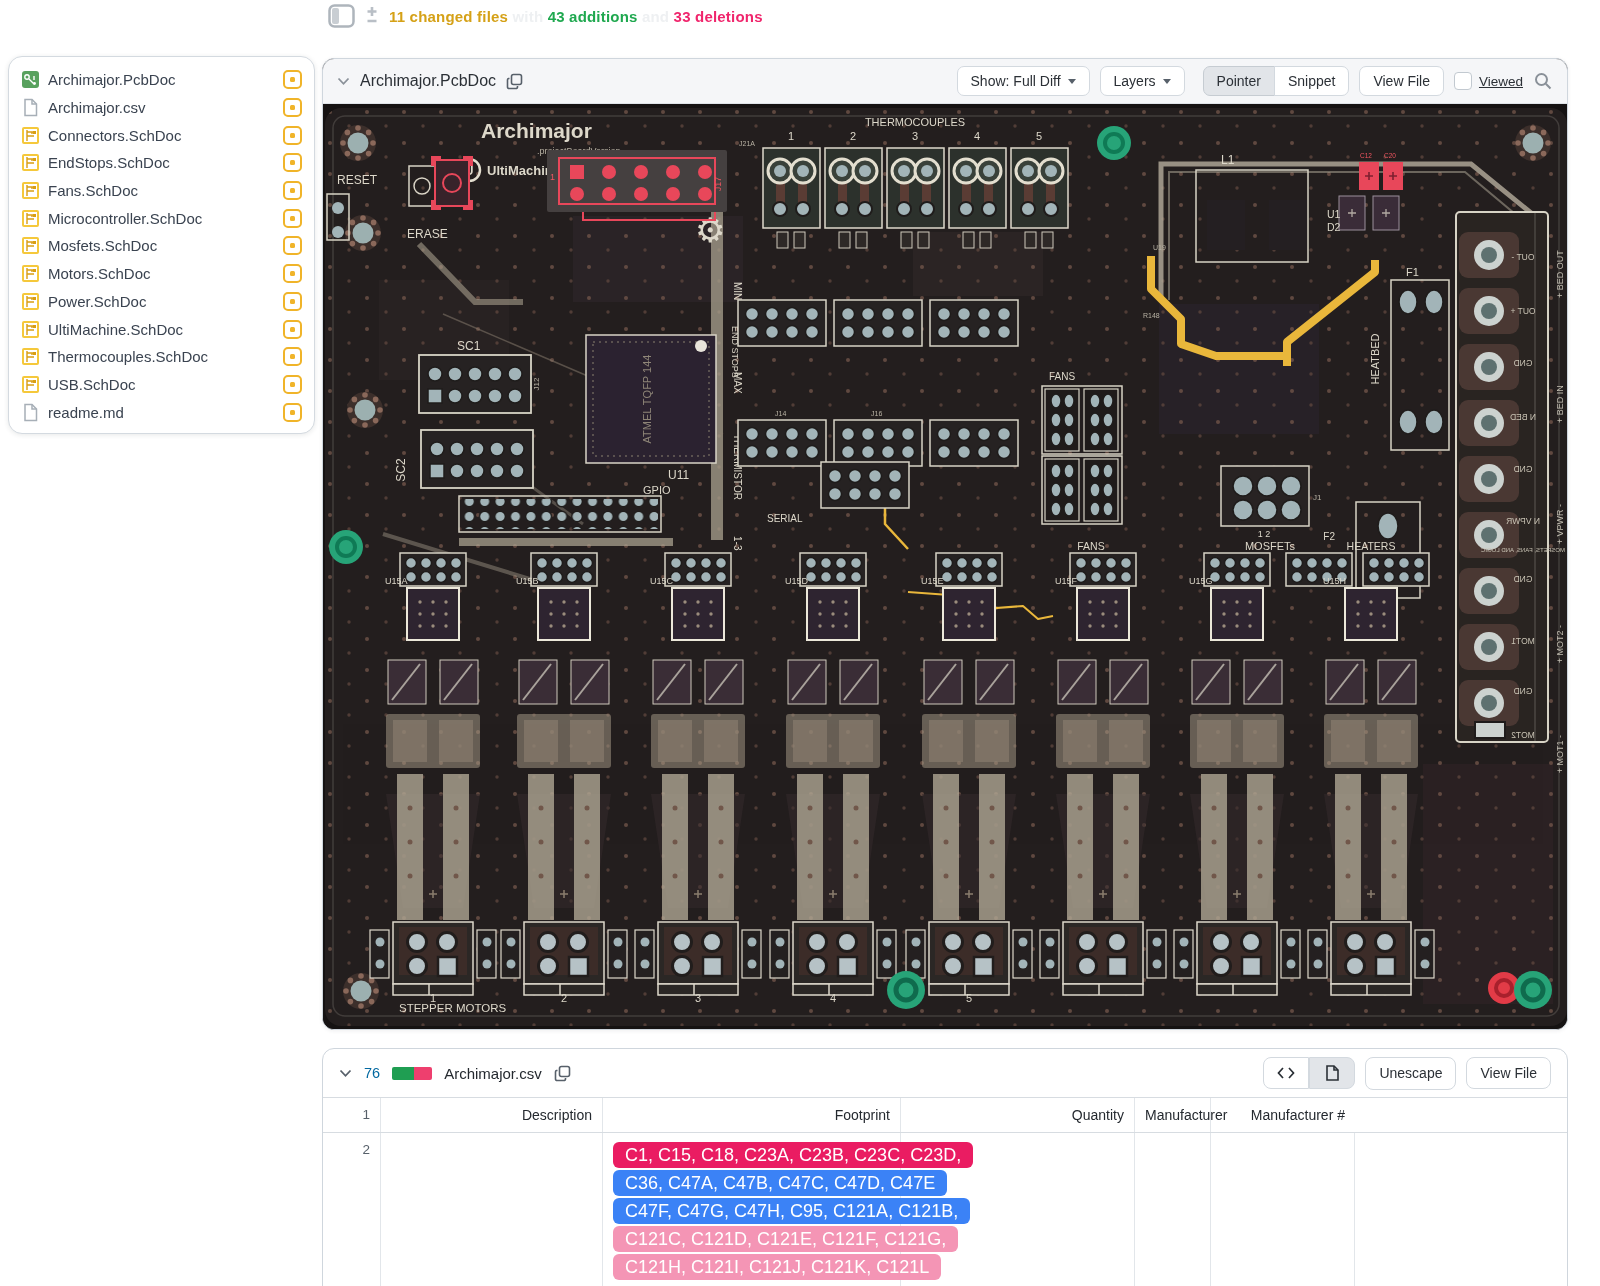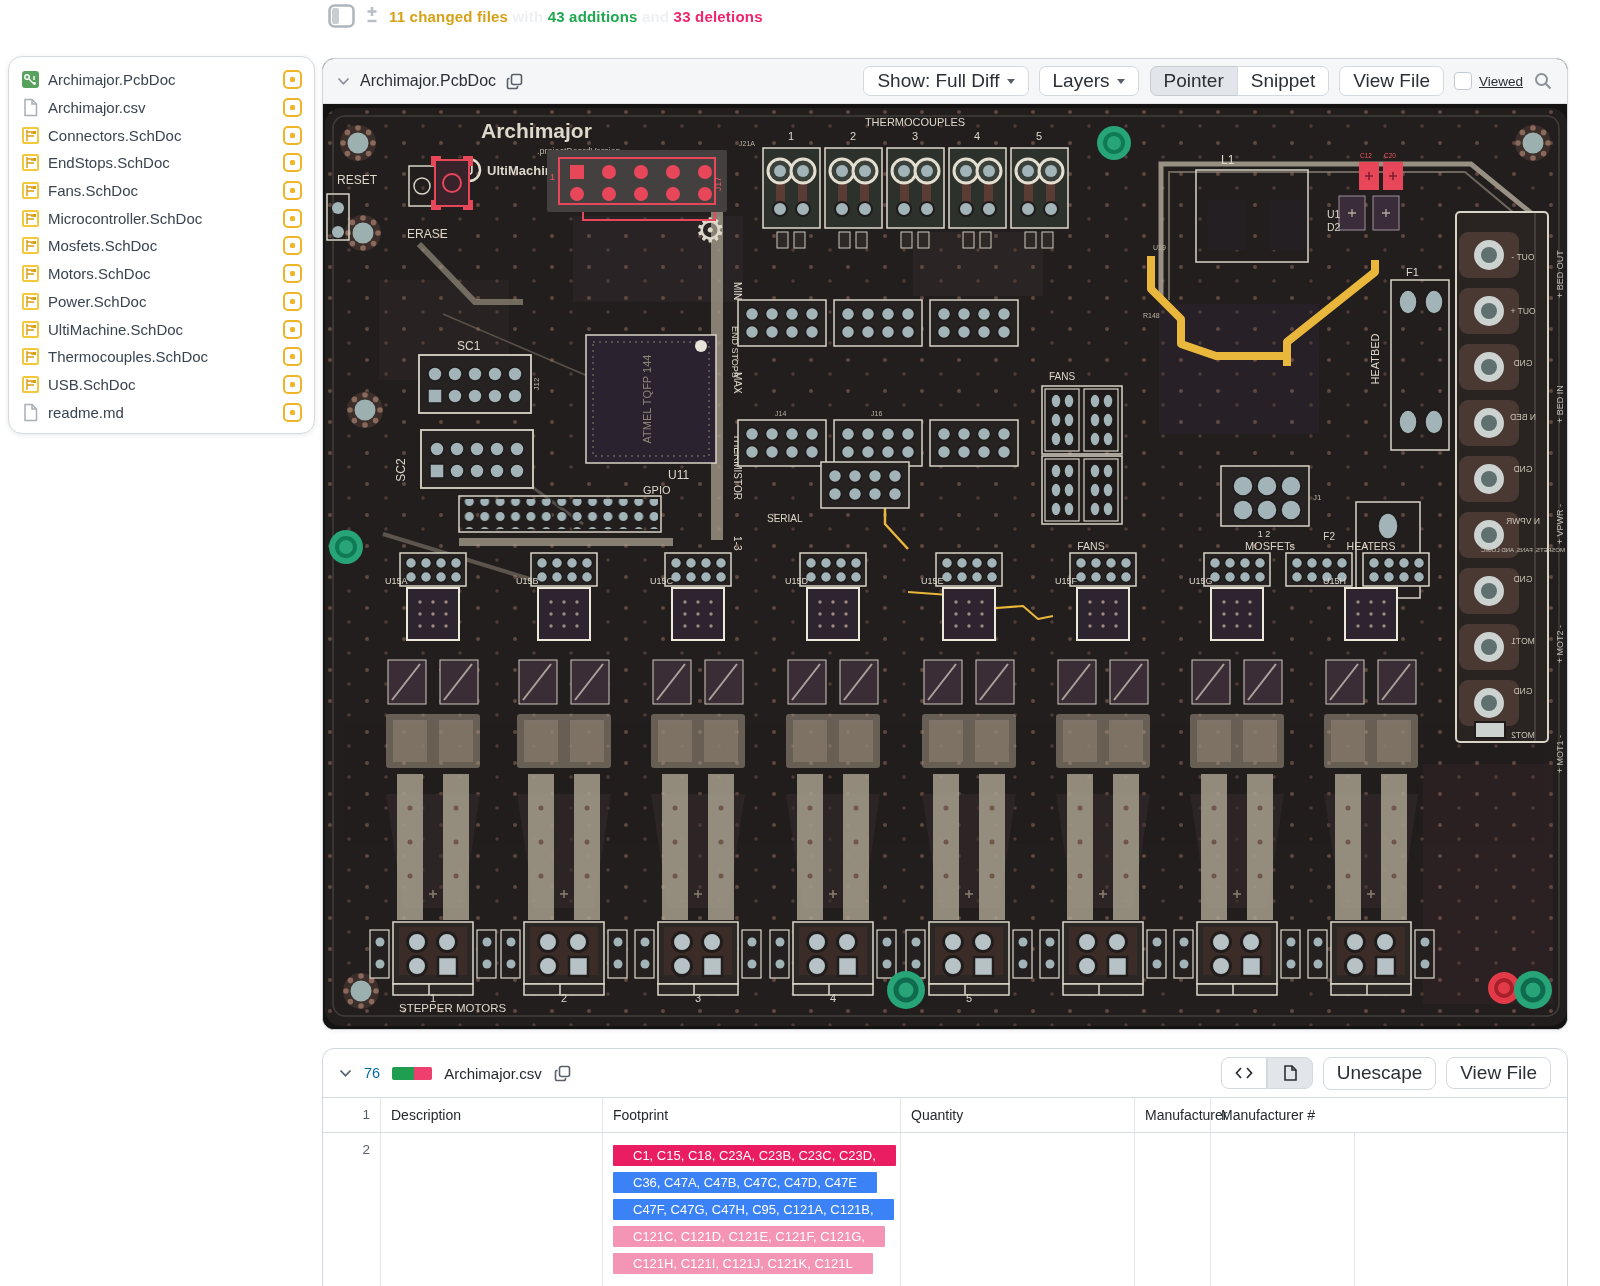--- a/index.html
+++ b/index.html
@@ -24,26 +24,26 @@
 
   
   .viewer-card{position:absolute;left:322px;top:58px;width:1246px;height:972px;border:1px solid #cfd6dd;
                border-radius:12px;background:#151212;overflow:hidden;box-sizing:border-box;
                box-shadow:0 1px 4px rgba(31,35,40,.07);}
   .viewer-header{height:45px;background:#f5f6f8;border-bottom:1px solid #dfe3e8;display:flex;
                  align-items:center;padding:0 14px;gap:10px;box-sizing:border-box;}
   .viewer-title{font-size:16px;color:#2b3036;}
   .toolbar{margin-left:auto;display:flex;align-items:center;gap:10px;}
   .btn{height:30px;padding:0 13px;background:#fff;border:1px solid #d3d9df;border-radius:7px;
-       font-size:19px;color:#2b3036;display:flex;align-items:center;gap:7px;cursor:pointer;box-sizing:border-box;}
+       font-size:14px;color:#2b3036;display:flex;align-items:center;gap:7px;cursor:pointer;box-sizing:border-box;}
   .caret{width:0;height:0;border-left:4px solid transparent;border-right:4px solid transparent;
          border-top:5px solid #57606a;}
   .btn-group{display:flex;}
   .btn-group .btn{border-radius:0;margin-left:-1px;}
-  .btn-group .btn:first-child{border-radius:7px 0 0 7px;margin-left:1px;text-align:center;}
+  .btn-group .btn:first-child{border-radius:7px 0 0 7px;margin-left:8px;text-align:center;}
   .btn-group .btn:last-child{border-radius:0 7px 7px 0;}
   .btn.active{background:#e2e5e9;border-color:#c6ccd2;}
   .checkrow{display:flex;align-items:center;gap:7px;font-size:13.5px;color:#2b3036;text-decoration:underline;}
   .checkbox{width:16px;height:16px;border:1px solid #c2c9d0;border-radius:4px;background:#fff;}
 
   .board{width:1246px;height:926px;display:block;background:#151212;}
   .board text{font-family:"Liberation Sans",sans-serif;}
   .sk{fill:#ddd8ca;} .skd{fill:#b8b2a4;} .skm{fill:#c9c3b4;} .redt{fill:#ef5560;}
   .padg circle,.padg ellipse{fill:#a2b4b8;stroke:#1f1c1b;stroke-width:1.5;}
   .wl{fill:none;stroke:#d8d3c5;stroke-width:1.5;}
@@ -55,26 +55,26 @@
   .csv-count{font-size:14.5px;color:#0369a1;}
   .statbar{display:flex;width:40px;height:13px;border-radius:2px;overflow:hidden;}
   .statbar .sg{background:#1f9e52;width:22px;} .statbar .sr{background:#ee3f6e;flex:1;}
   .csv-name{font-size:15px;color:#24292f;}
   .csv-actions{margin-left:auto;display:flex;align-items:center;gap:10px;}
   .icbtn{width:46px;height:32px;display:flex;align-items:center;justify-content:center;background:#fff;
          border:1px solid #d3d9df;font-size:14px;color:#2b3036;box-sizing:border-box;cursor:pointer;}
   .tbl{border-top:1px solid #d7dce1;}
   .tbl-row{display:grid;grid-template-columns:58px 222px 298px 234px 76px 144px 1fr;}
   .tbl-hr{border-bottom:1px solid #d7dce1;}
-  .tbl-cell{border-right:1px solid #e2e6ea;padding:9px 10px;font-size:14px;color:#24292f;box-sizing:border-box;}
+  .tbl-cell{border-right:1px solid #e2e6ea;padding:9px 10px;font-size:14px;color:#24292f;box-sizing:border-box;text-align:right;}
   .tbl-row .tbl-cell:last-child{border-right:none;}
   .rownum{color:#57606a;text-align:right;font-size:13.5px;}
   .data-row{min-height:240px;}
   .dline{line-height:27px;white-space:nowrap;}
-  .hl{padding:3px 20px;color:#fff;font-size:13px;border-radius:1px;}
+  .hl{padding:3px 12px;color:#fff;font-size:18px;border-radius:6px;}
   .d1{background:#ea1c62;} .d2{background:#3b82f6;} .d3{background:#f495b5;}
 </style>
 </head>
 <body>
 
 <div class="diffbar">
   <svg width="27" height="24" viewBox="0 0 27 24">
     <rect x="1.5" y="1.5" width="24" height="21" rx="5" fill="#fff" stroke="#aeb5bc" stroke-width="2.5"></rect>
     <rect x="4" y="4" width="7" height="16" rx="2" fill="#c9ced3"></rect>
   </svg>

